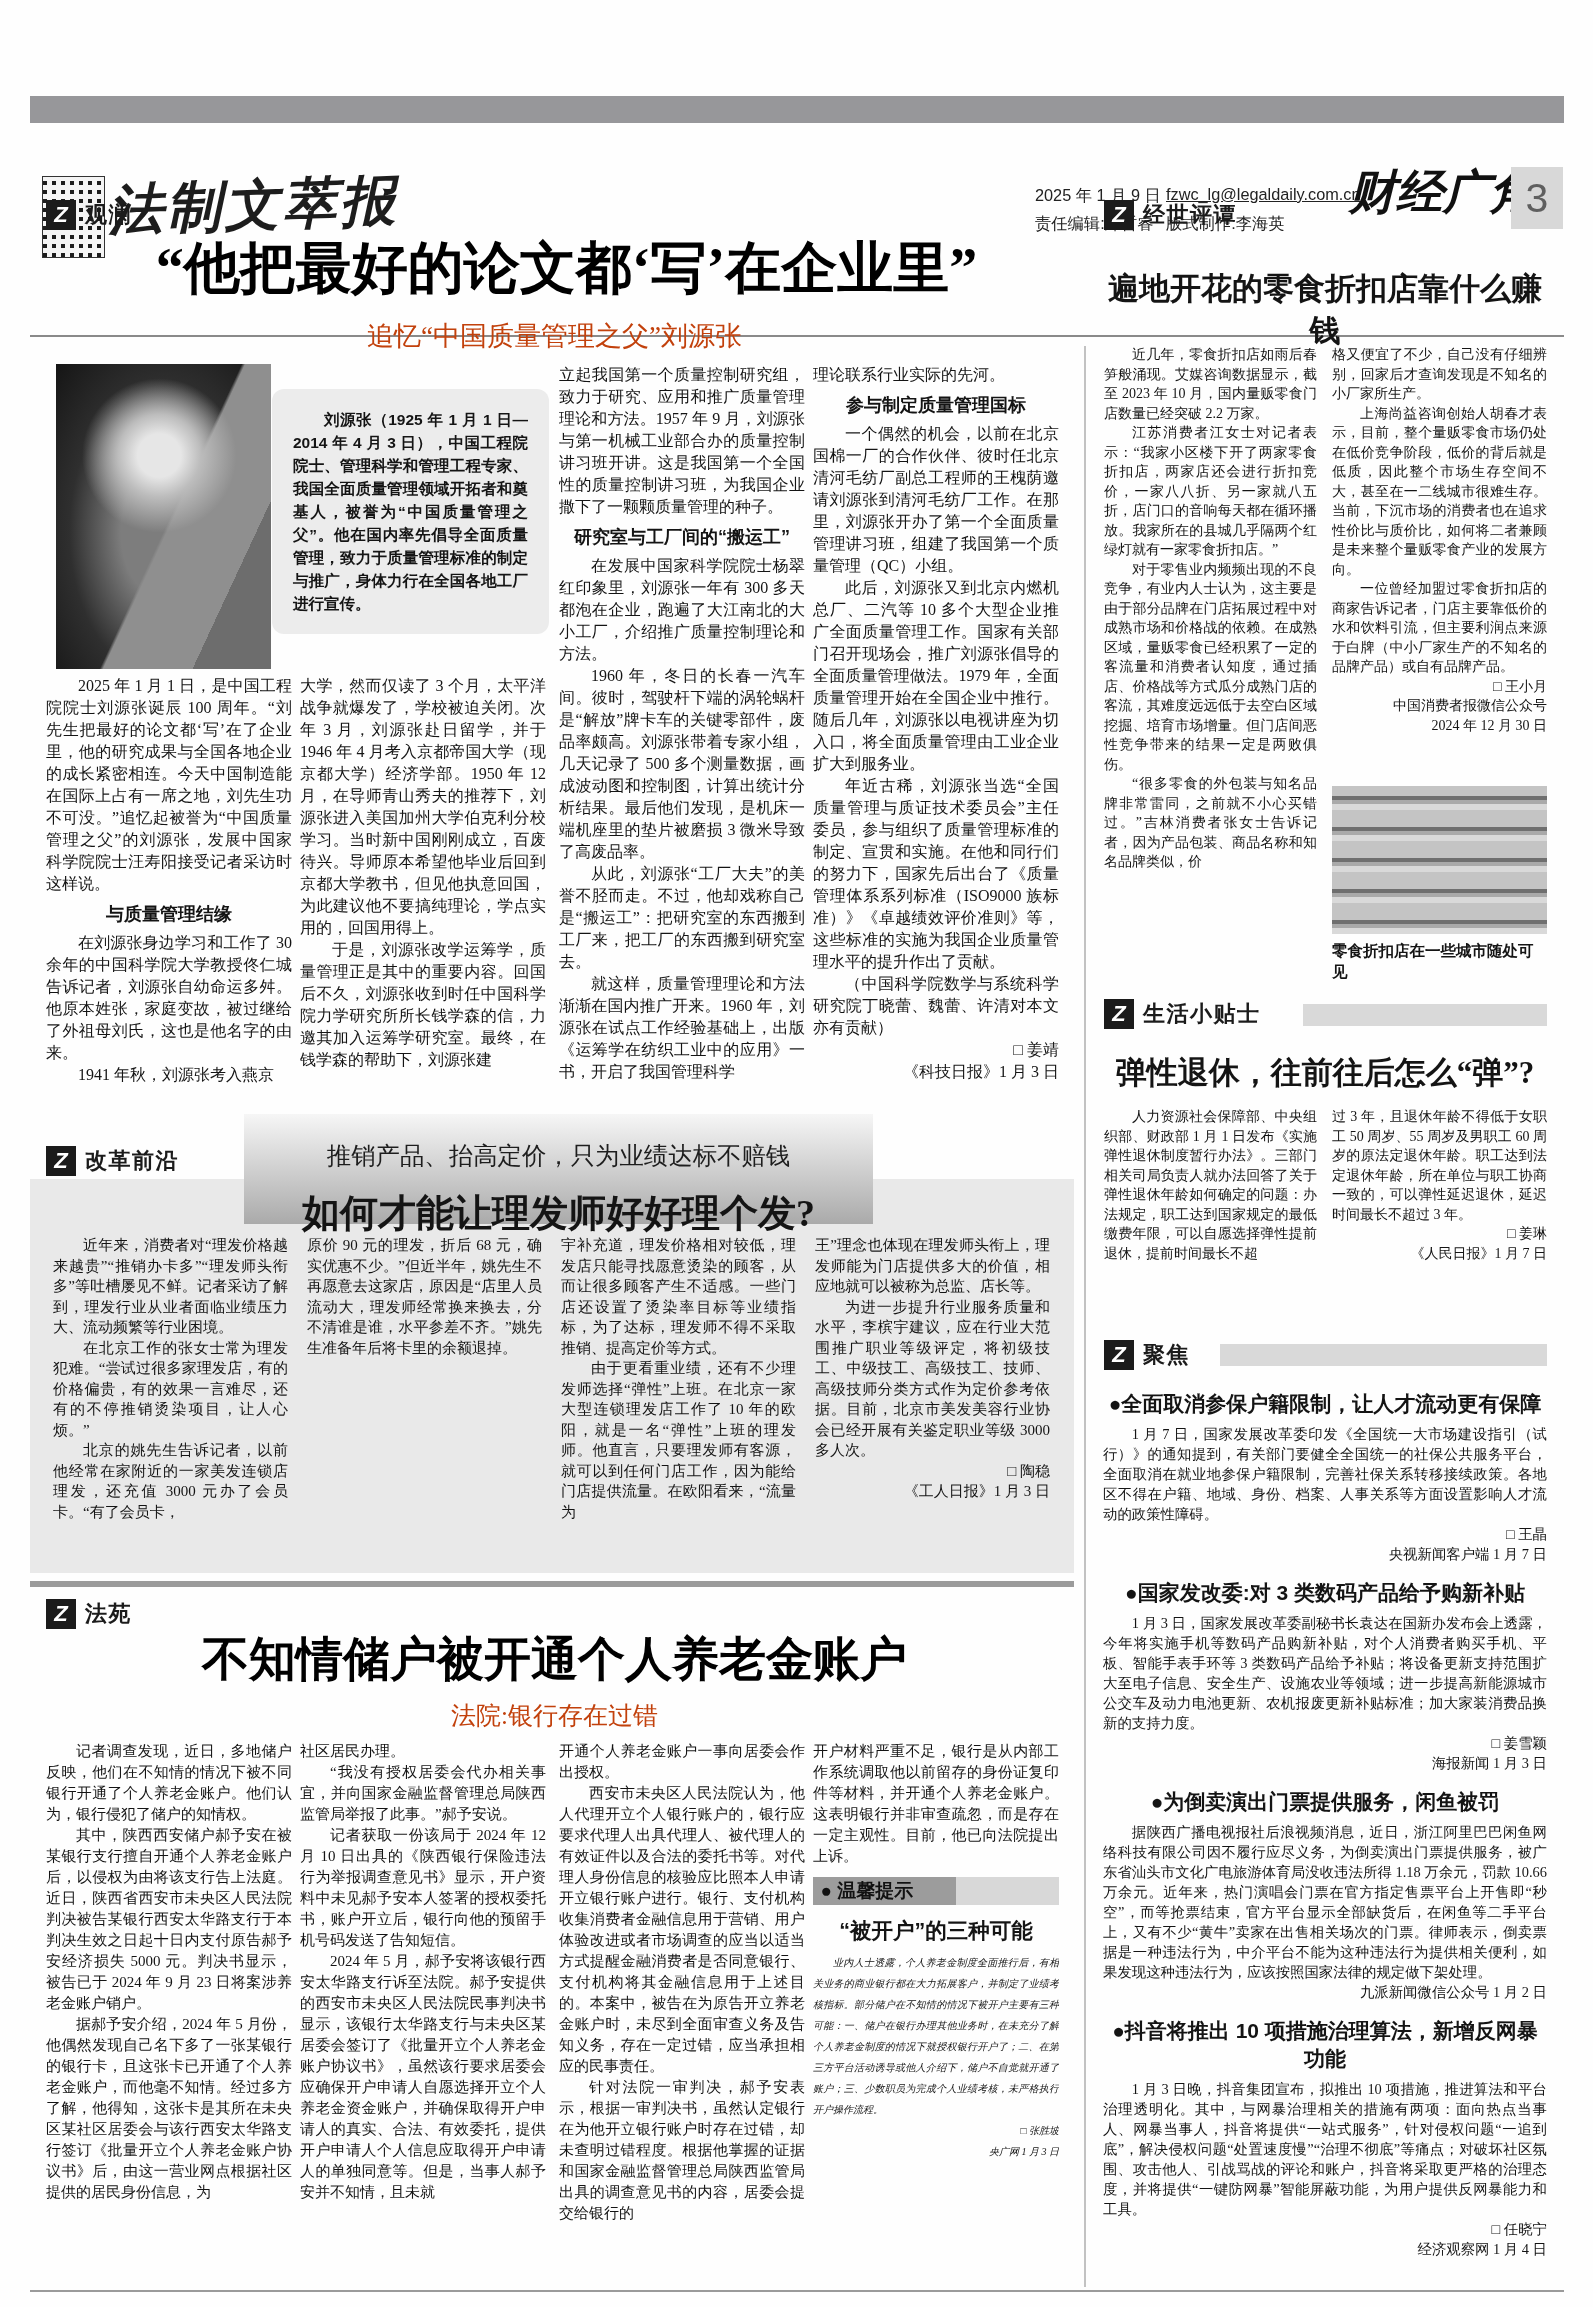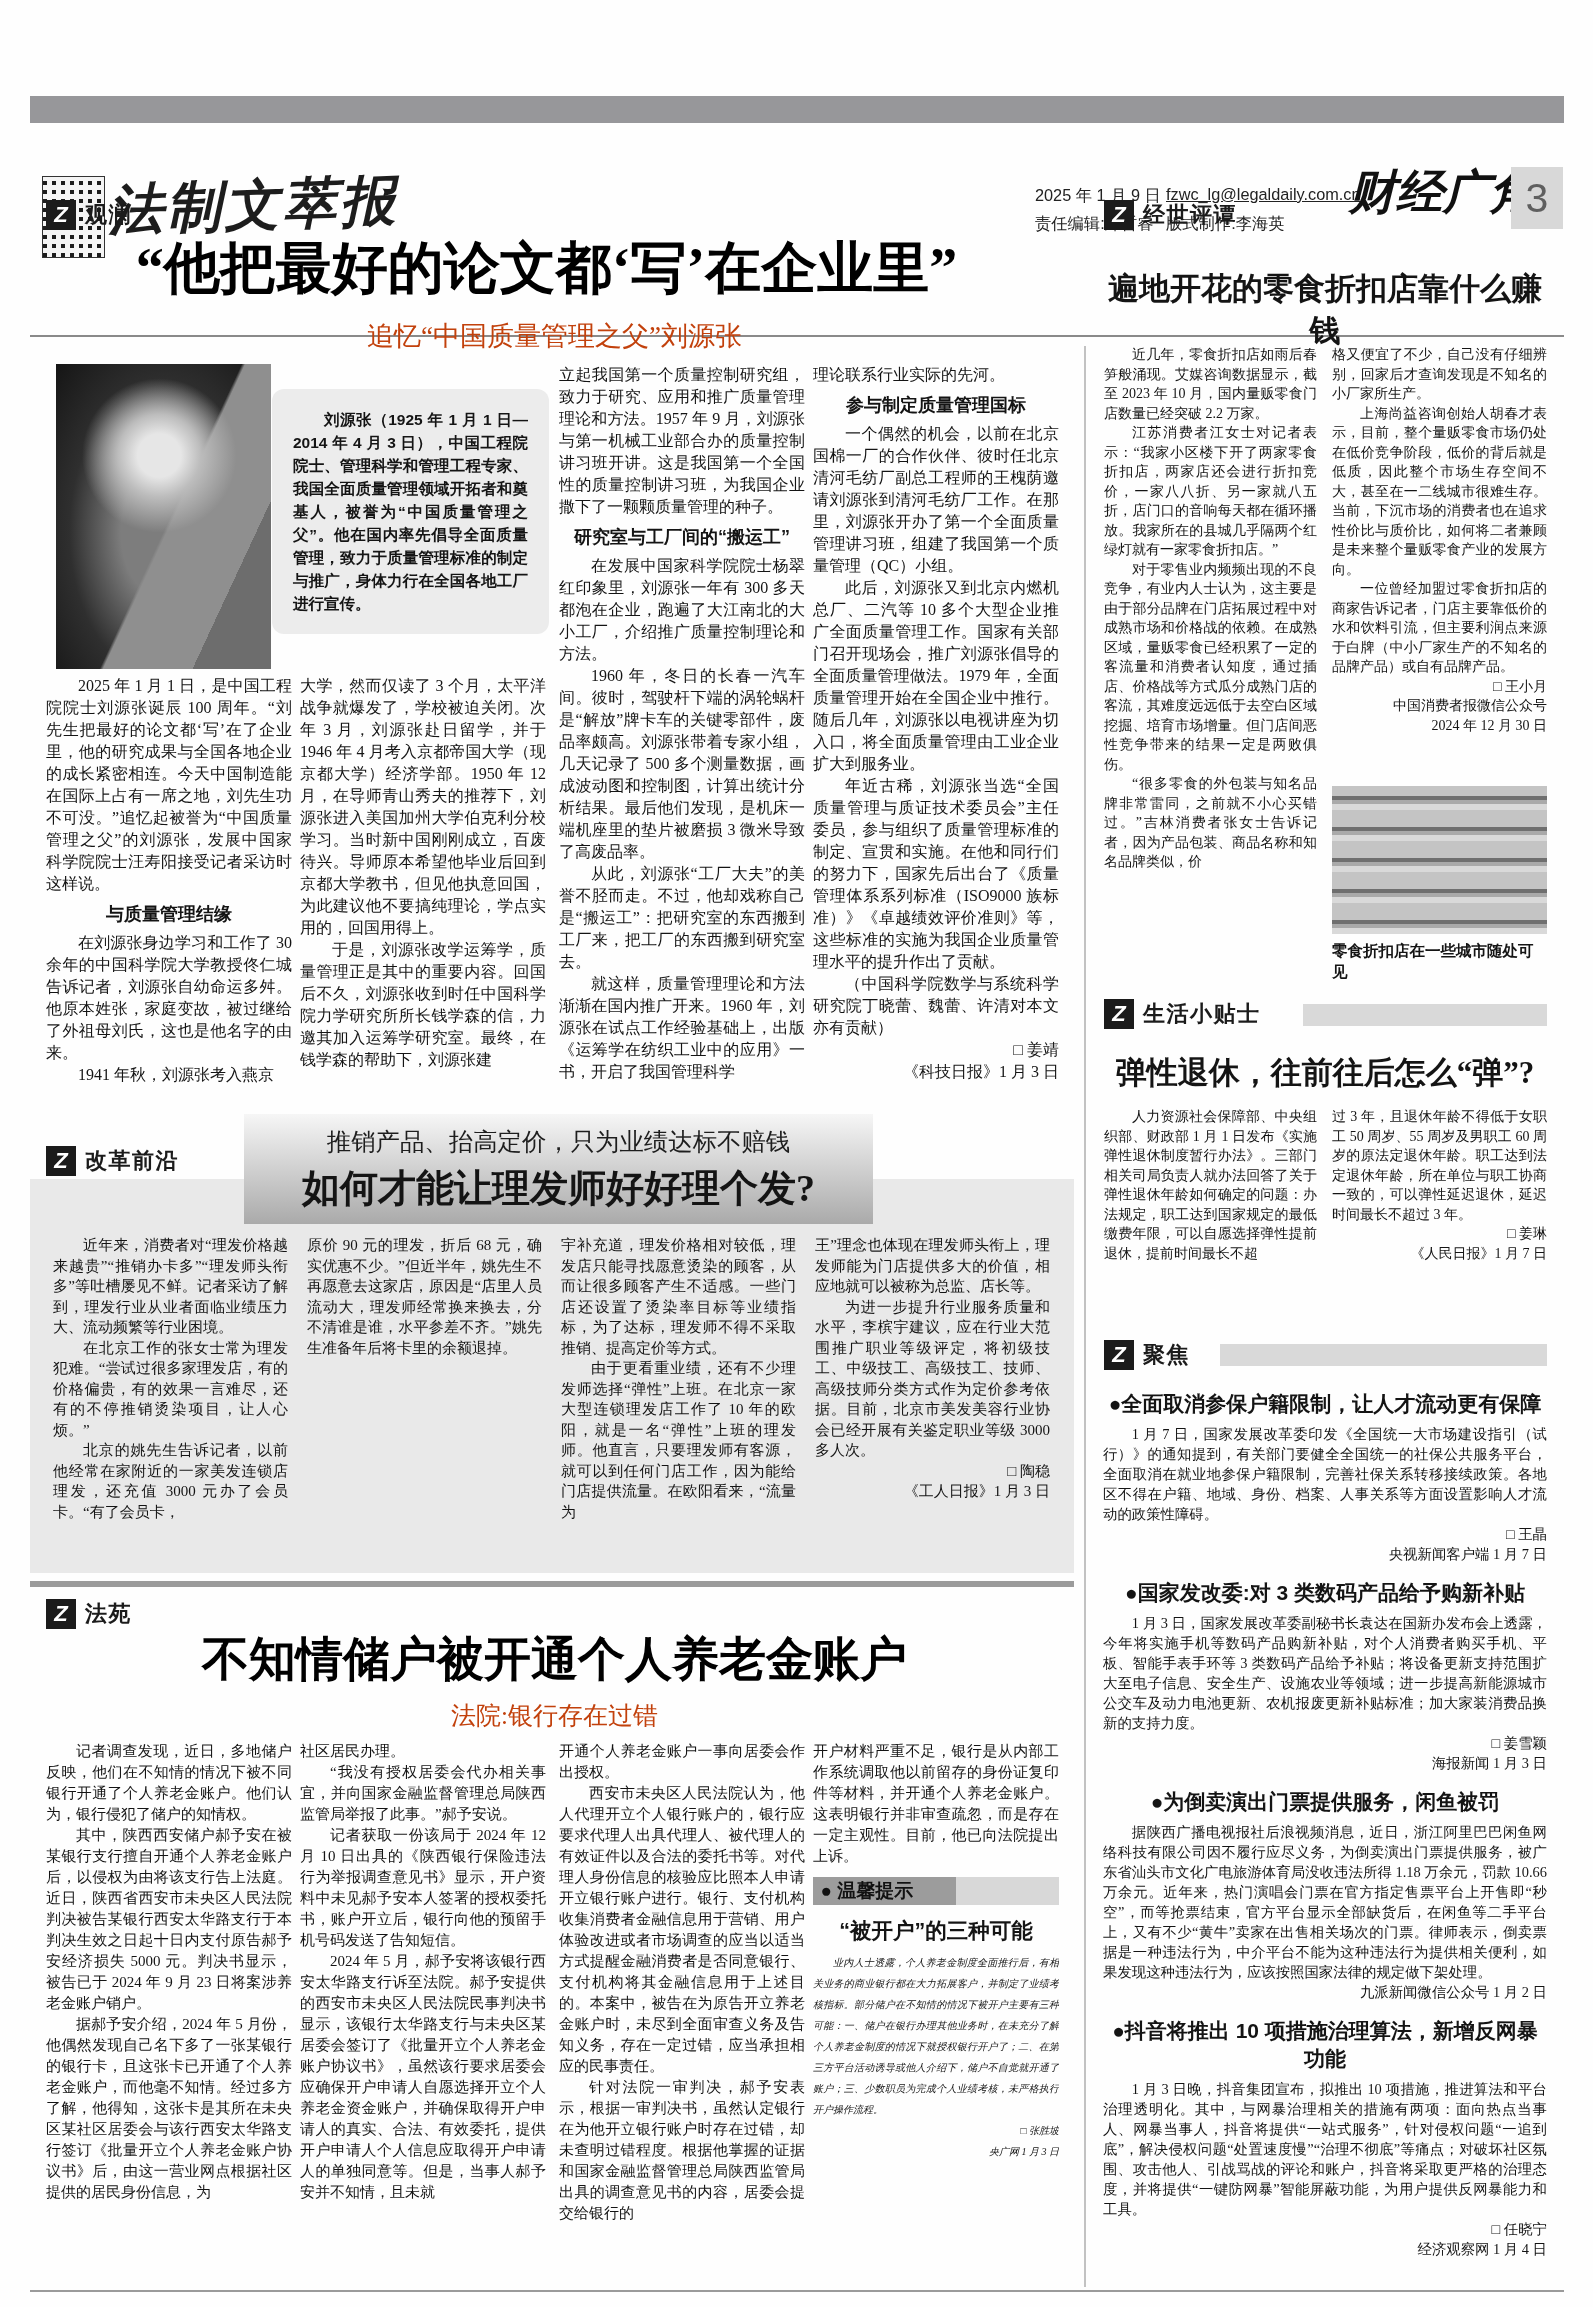--- a/index.html
+++ b/index.html
@@ -52,21 +52,21 @@
       background-color:#1a1a1a;}
   .photo2{background:
       repeating-linear-gradient(0deg,#d9d9d9 0 6px,#a9a9a9 6px 10.4px,#6f6f6f 10.4px 14px,#c4c4c4 14px 31px),
       repeating-linear-gradient(90deg,rgba(255,255,255,.28) 0 4.4px,rgba(0,0,0,.18) 4.4px 9.6px);}
   
   .gaige-panel{background:#e9e9e9;}
   .kickerbox{background:linear-gradient(#f6f6f6,#aaaaaa);text-align:center;}
   .kickerbox:before,.kickerbox:after{content:"";position:absolute;top:13.3px;width:81px;height:95px;background:#b2b2b2;z-index:-1;}
   .kickerbox:before{left:-58px;transform:skewX(-16deg);}
   .kickerbox:after{right:-58px;transform:skewX(16deg);}
-  .kicker{font-size:24.4px;color:#1e1e1e;padding-top:10.4px;margin:2px;}
+  .kicker{font-size:24.4px;color:#1e1e1e;padding-top:10.4px;margin:16px;}
   .gaige-hl{font-size:38px;font-weight:900;margin:4.4px 0 0 0;}
   .gg-col{width:235px;font-size:15px;line-height:20.5px;}
   .darkbar{background:#9b9b9b;}
   
   .fy-col{width:246px;font-size:15px;line-height:21px;}
   .tipbar{height:28px;margin-top:10.4px;background:linear-gradient(to right,#9c9c9c 0 58%,#d8d8d8 58% 100%);
           display:flex;align-items:center;}
   .tipbar span{font:bold 19px "Liberation Sans",sans-serif;color:#111;padding-left:7.4px;}
   .tiptitle{font:bold 21.5px "Liberation Sans","DejaVu Sans",sans-serif;text-align:center;margin:10.4px 0 7.4px 0;}
   .tipbody{font-style:italic;font-size:10px;line-height:21px;}
@@ -95,21 +95,21 @@
   <div class="abs caijing">财经广角</div>
   <div class="abs pagebox">
     <span>3</span>
   </div>
   <div class="abs toprule"></div>
 
   <div class="abs seclabel" style="left:46px;top:200px;">
     <span class="zicon">Z</span>
     <span class="txt">观澜</span>
   </div>
-  <div class="abs big-hl" style="left:36px;top:231px;width:1021px;font-size:56px;">“他把最好的论文都‘写’在企业里”</div>
+  <div class="abs big-hl" style="left:56px;top:231px;width:1021px;font-size:56px;">“他把最好的论文都‘写’在企业里”</div>
   <div class="abs sub-hl" style="left:44px;top:318px;width:1021px;font-size:27px;">追忆“中国质量管理之父”刘源张</div>
   <div class="abs photo1" style="left:56px;top:364px;width:215px;height:305px;"></div>
   <div class="abs introbox" style="left:272px;top:389px;width:235px;">
     <p>刘源张（1925 年 1 月 1 日—2014 年 4 月 3 日），中国工程院院士、管理科学和管理工程专家、我国全面质量管理领域开拓者和奠基人，被誉为“中国质量管理之父”。他在国内率先倡导全面质量管理，致力于质量管理标准的制定与推广，身体力行在全国各地工厂进行宣传。</p>
   </div>
   <div class="abs colbox gl-col" style="left:46px;top:675px;height:454px;">
       <p class="b-p">2025 年 1 月 1 日，是中国工程院院士刘源张诞辰 100 周年。“刘先生把最好的论文都‘写’在了企业里，他的研究成果与全国各地企业的成长紧密相连。今天中国制造能在国际上占有一席之地，刘先生功不可没。”追忆起被誉为“中国质量管理之父”的刘源张，发展中国家科学院院士汪寿阳接受记者采访时这样说。</p>
       <div class="b-h">与质量管理结缘</div>
       <p class="b-p">在刘源张身边学习和工作了 30 余年的中国科学院大学教授佟仁城告诉记者，刘源张自幼命运多舛。他原本姓张，家庭变故，被过继给了外祖母刘氏，这也是他名字的由来。</p>
       <p class="b-p">1941 年秋，刘源张考入燕京</p>

